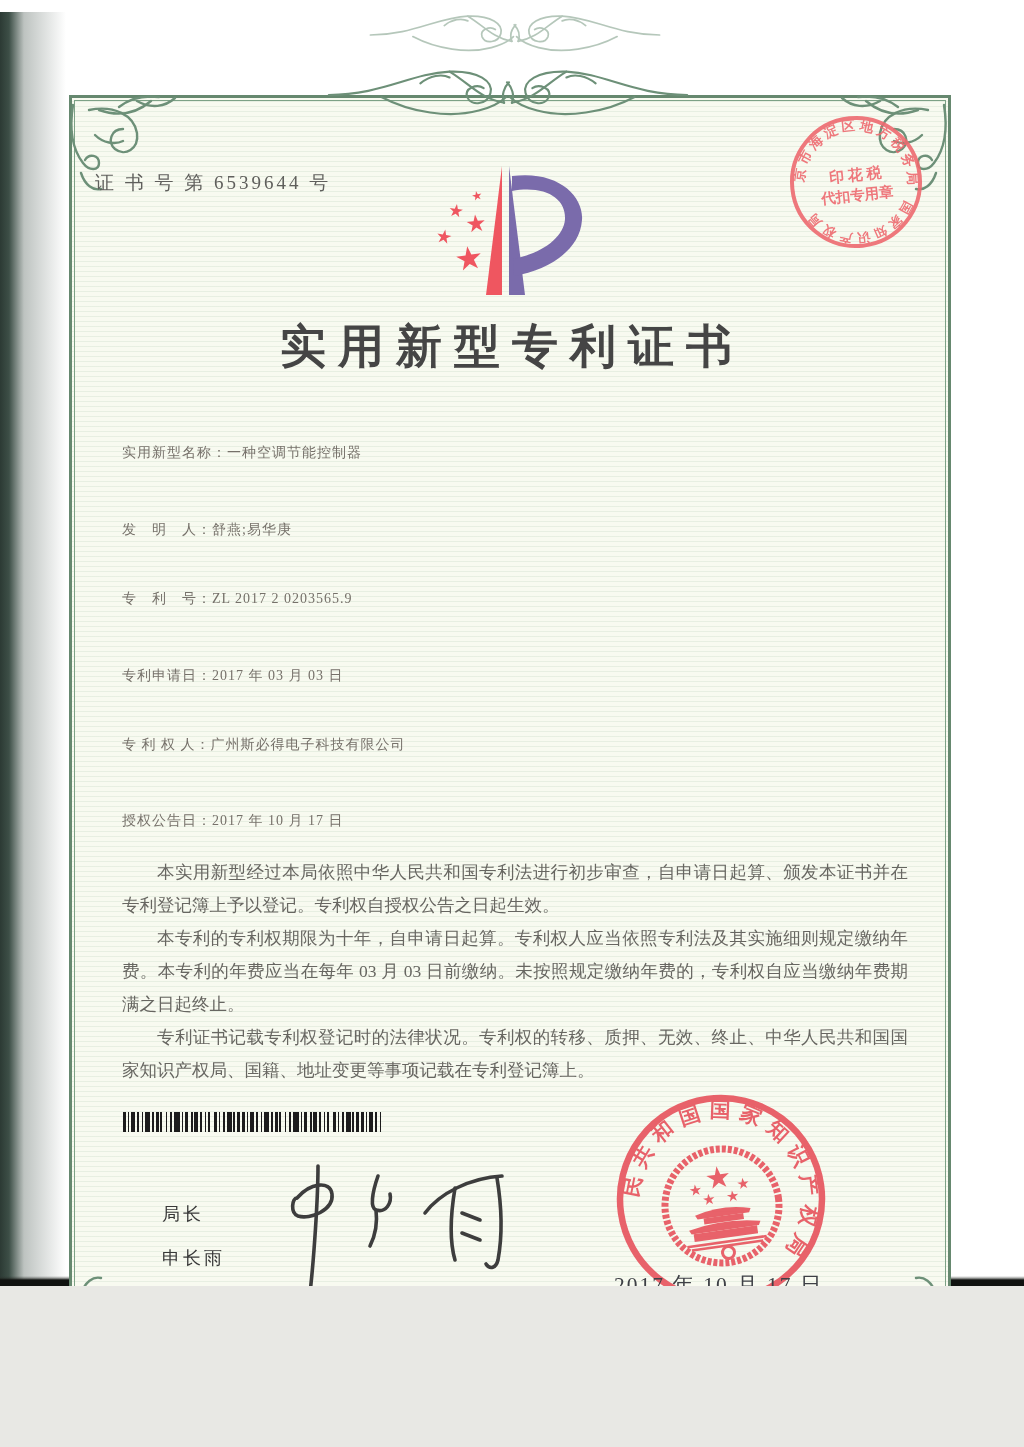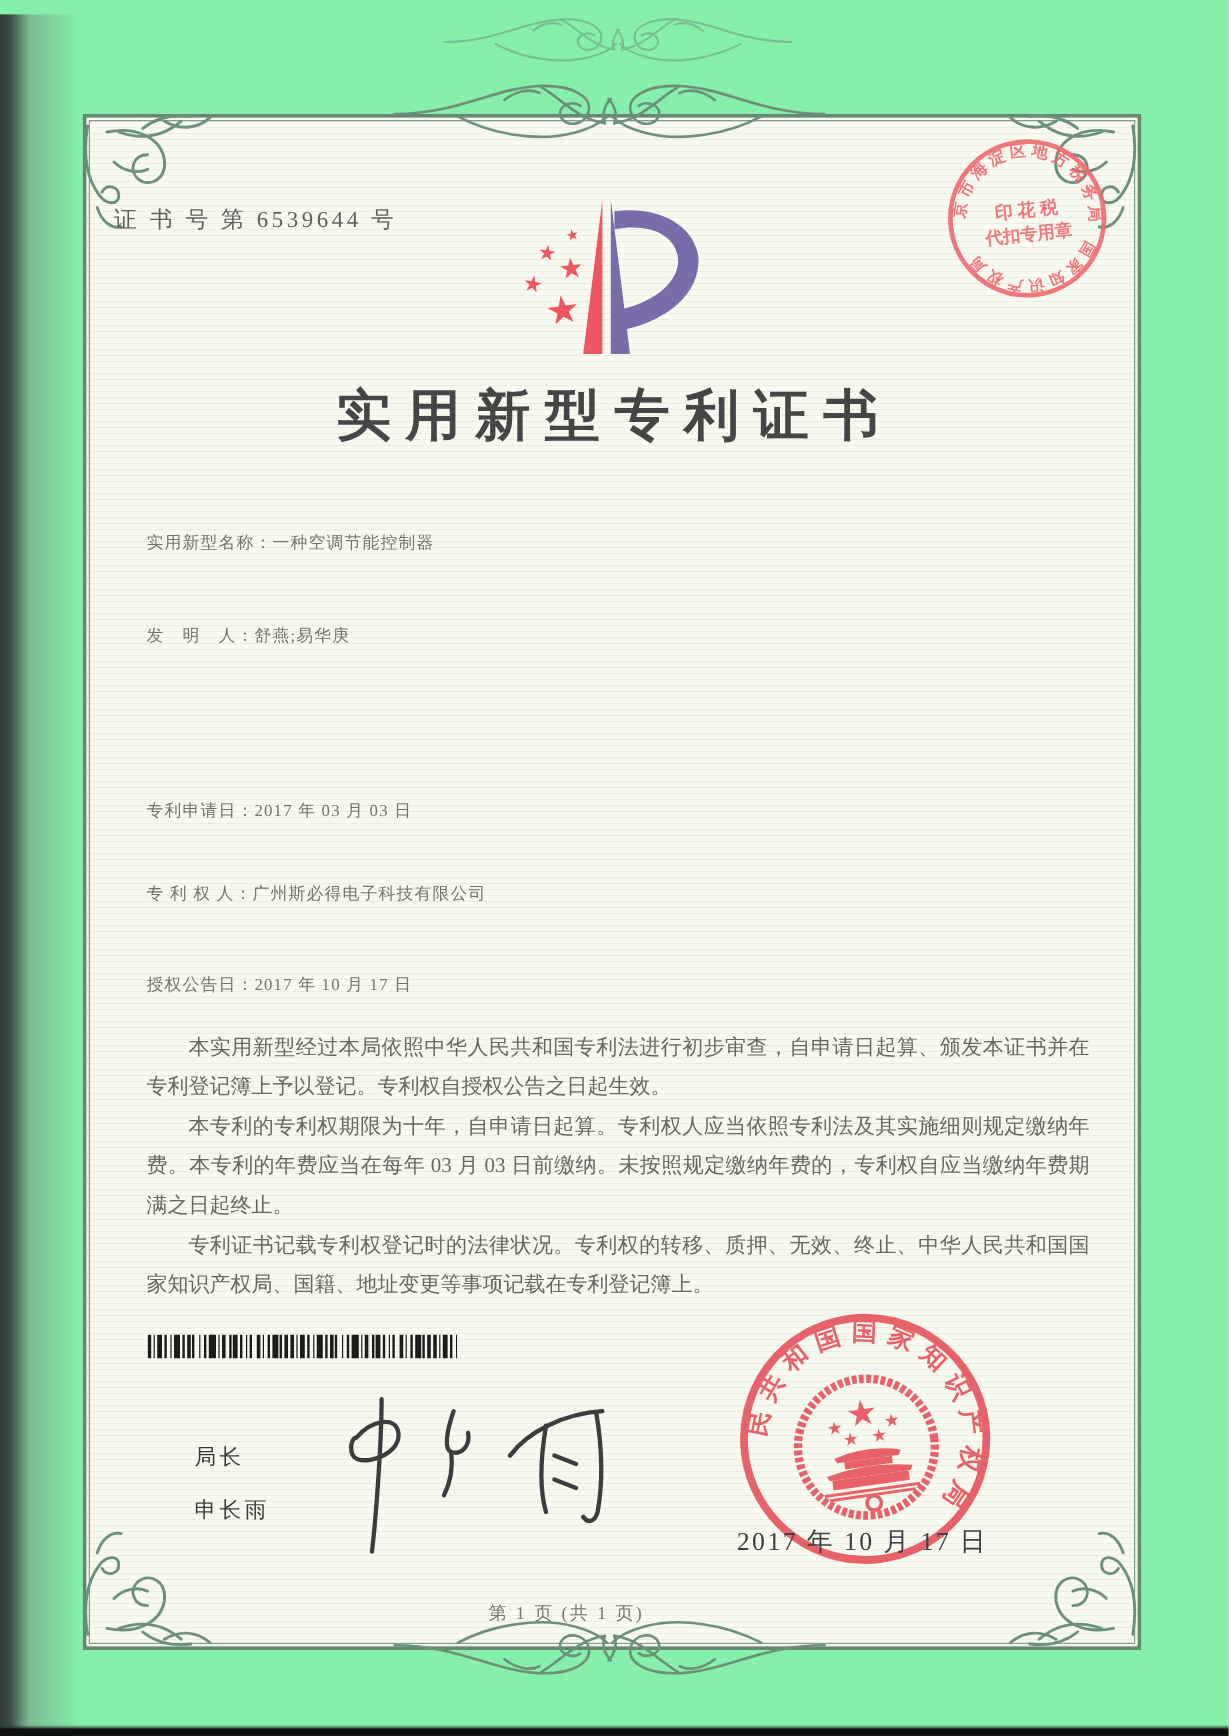--- a/index.html
+++ b/index.html
@@ -1,17 +1,17 @@
 <!DOCTYPE html>
 <html><head>
 <meta charset="utf-8">
 <style>
   html,body{margin:0;padding:0;background:#e8e8e4;}
-  .page{position:relative;width:1024px;height:1447px;margin:0 auto;
-        background:#86efac;overflow:hidden;
+  .page{position:relative;width:1024px;height:1286px;margin:0 auto;
+        background:#ffffff;overflow:hidden;
         font-family:"Liberation Serif","DejaVu Serif",serif;}
   
   .spine{position:absolute;left:0;top:12px;bottom:0;width:70px;
          background:linear-gradient(90deg,#2c3a34 0px,#3d4f47 9px,rgba(110,122,116,.45) 24px,rgba(245,245,240,0) 66px);}
   .bottom-edge{position:absolute;left:0;right:0;bottom:0;height:10px;
          background:linear-gradient(0deg,#101210 0 6px,rgba(40,44,40,.4) 8px,rgba(0,0,0,0) 10px);}
   
   .frame{position:absolute;left:69px;top:95px;width:876px;height:1274px;
          border:3px solid #66886f;
          background:
@@ -144,20 +144,23 @@
   </svg>
 
   <div class="title">实用新型专利证书</div>
 
   <div class="field f0">
     <span>实用新型名称：</span><span>一种空调节能控制器</span>
   </div>
   <div class="field f1">
     <span>发　明　人：</span><span>舒燕;易华庚</span>
   </div>
+  <div class="field f2">
+    <span>专　利　号：</span><span>ZL 2017 2 0203565.9</span>
+  </div>
   <div class="field f3">
     <span>专利申请日：</span><span>2017 年 03 月 03 日</span>
   </div>
   <div class="field f4">
     <span>专 利 权 人：</span><span>广州斯必得电子科技有限公司</span>
   </div>
   <div class="field f5">
     <span>授权公告日：</span><span>2017 年 10 月 17 日</span>
   </div>
 

